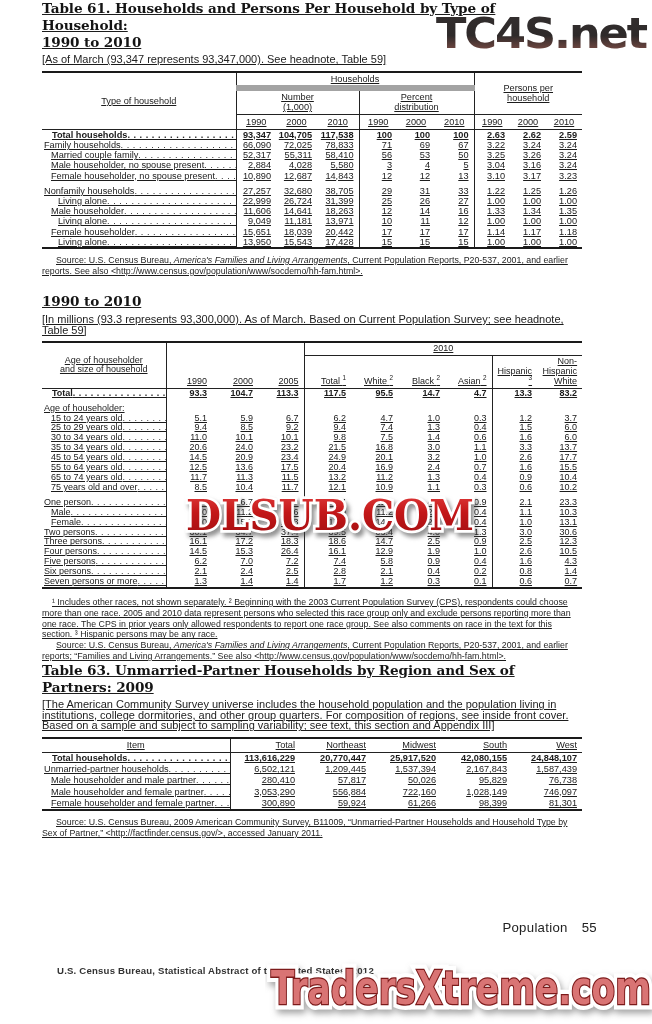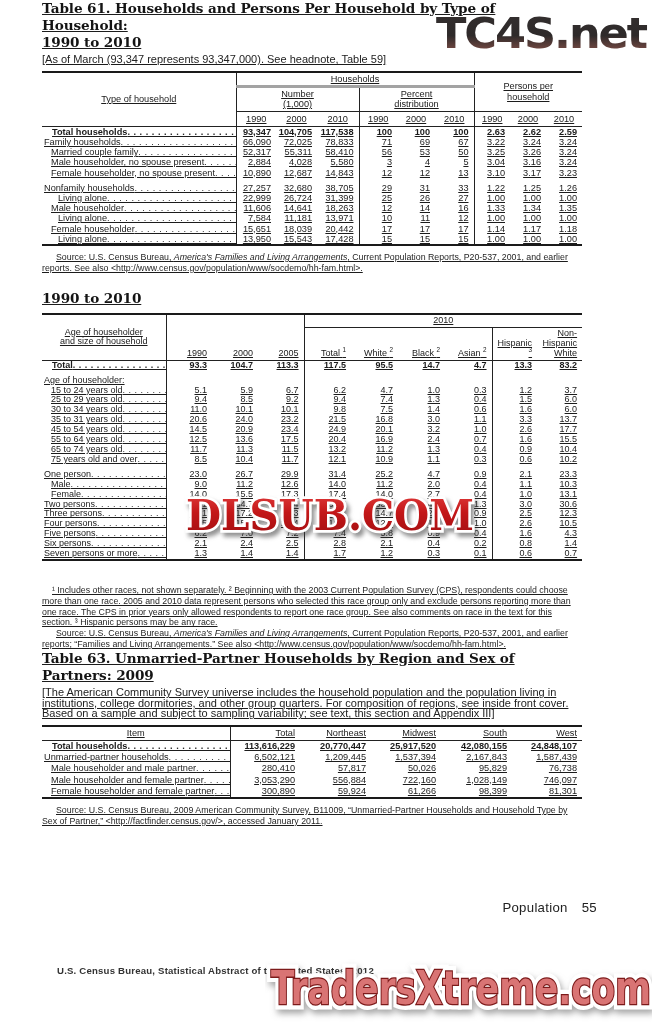--- a/index.html
+++ b/index.html
@@ -8,50 +8,50 @@
   .content{position:absolute;left:42px;top:0;width:540px;text-decoration:underline;}
 
   
   h2.ttl{margin:0;font-family:"DejaVu Serif",serif;font-weight:bold;font-size:13.6px;
          line-height:16.8px;color:#141414;letter-spacing:-0.1px;}
   .mt-t61{margin-top:37px;}
   .mt-t62{margin-top:14px;}
   .mt-t63{margin-top:21px;}
   p.headnote{margin:4px 0 0 0;font-size:11px;line-height:10.5px;color:#222;}
   p.src{margin:6px 0 0 0;font-size:8.8px;line-height:10.8px;color:#1e1e1e;text-indent:14px;}
-  p.fnote{margin:24px 0 0 0;font-size:8.8px;line-height:10.8px;color:#1e1e1e;text-indent:10px;}
+  p.fnote{margin:8px 0 0 0;font-size:8.8px;line-height:10.8px;color:#1e1e1e;text-indent:10px;}
   .seg.i{font-style:italic;}
 
   
   table.t{border-collapse:collapse;table-layout:fixed;width:540px;margin-top:6px;
           border-top:2px solid #1a1a1a;border-bottom:2px solid #1a1a1a;
           font-size:9.2px;line-height:10.2px;color:#1a1a1a;}
   table.t thead{border-bottom:1px solid #222;}
   table.t col.vr{border-right:1px solid #222;}
   table.t th{font-weight:normal;padding:1px 2px;vertical-align:middle;}
   table.t th.ctr{text-align:center;}
   table.t th.rgt{text-align:right;padding-right:5px;vertical-align:bottom;}
   table.t th.pre{white-space:pre-line;}
-  table.t61 th.hh{border-bottom:3px solid #a3a3a3;}
+  table.t61 th.hh{border-bottom:6px solid #a3a3a3;}
   table.t61 tr.yrs th{border-top:1px solid #222;padding-top:2px;padding-bottom:2px;}
   table.t62 th.spanner{border-bottom:1px solid #222;}
   table.t62{font-size:9px;line-height:9.9px;}
   table.t63 td, table.t63 th{line-height:11.2px;}
   td.stub{padding:0 0 0 2px;}
   .stubflex{display:flex;align-items:baseline;overflow:hidden;}
   .stubflex .lbl{white-space:nowrap;padding-left:var(--ind,0px);}
   .stubflex .leader{flex:1;overflow:hidden;white-space:nowrap;color:#2a2a2a;}
   .stubflex .leader::after{content:" . . . . . . . . . . . . . . . . . . . . . . . . . . . . . . . . . . . . . . . . . . . . . . . . . . . . . . . . . . . .";letter-spacing:0.5px;}
   td.num{text-align:right;padding:0 5px 0 0;white-space:nowrap;}
   tr.b{font-weight:bold;}
   tr.gap > td{padding-top:5px;}
   sup{font-size:6.3px;vertical-align:super;line-height:0;}
 
   
-  .pagehead{position:absolute;right:55px;top:900px;font-size:13.2px;color:#222;
+  .pagehead{position:absolute;right:55px;top:920px;font-size:13.2px;color:#222;
             letter-spacing:0.3px;}
   .pagehead .num{margin-left:14px;}
   .credit{position:absolute;left:57px;top:965px;font-size:9.6px;color:#333;letter-spacing:0.2px;font-weight:bold;}
 
   
   .wm{position:absolute;pointer-events:none;}
   .wm-top{right:-2px;top:4px;}
   .wm-mid{left:178px;top:484px;}
   .wm-bot{left:265px;top:956px;}
 </style>
@@ -248,21 +248,21 @@
               <td class="num">1.35</td>
             </tr>
 
             <tr style="--ind: 14px;">
               <td class="stub">
                 <span class="stubflex">
                   <span class="lbl">Living alone</span>
                   <span class="leader"></span>
                 </span>
               </td>
-              <td class="num">7,584</td>
+              <td class="num">9,049</td>
               <td class="num">11,181</td>
               <td class="num">13,971</td>
               <td class="num">10</td>
               <td class="num">11</td>
               <td class="num">12</td>
               <td class="num">1.00</td>
               <td class="num">1.00</td>
               <td class="num">1.00</td>
             </tr>
 
@@ -301,20 +301,21 @@
               <td class="num">1.00</td>
               <td class="num">1.00</td>
             </tr>
           </tbody>
       </table>
       <p class="src"><span class="seg">Source: U.S. Census Bureau, </span><span class="seg i">America's Families and Living Arrangements</span><span class="seg">, Current Population Reports, P20-537, 2001, and earlier reports.  See also &lt;http://www.census.gov/population/www/socdemo/hh-fam.html&gt;.</span></p>
     </section>
 
     <section>
       <h2 class="ttl mt-t62"><br><span>1990 to 2010</span></h2>
+      <p class="headnote">[In millions (93.3 represents 93,300,000). As of March. Based on Current Population Survey; see headnote, Table 59]</p>
       <table class="t t62">
         <colgroup>
           <col style="width:124px" class="vr">
           <col style="width:46px">
             <col style="width:46px">
             <col style="width:46px" class="vr">
           <col style="width:47px">
             <col style="width:47px">
             <col style="width:47px">
             <col style="width:47px" class="vr">
@@ -429,21 +430,21 @@
               <td class="num">7.5</td>
               <td class="num">1.4</td>
               <td class="num">0.6</td>
               <td class="num">1.6</td>
               <td class="num">6.0</td>
             </tr>
 
             <tr style="--ind: 7px;">
               <td class="stub">
                 <span class="stubflex">
-                  <span class="lbl">35 to 31 years old</span>
+                  <span class="lbl">35 to 34 years old</span>
                   <span class="leader"></span>
                 </span>
               </td>
               <td class="num">20.6</td>
               <td class="num">24.0</td>
               <td class="num">23.2</td>
               <td class="num">21.5</td>
               <td class="num">16.8</td>
               <td class="num">3.0</td>
               <td class="num">1.1</td>

